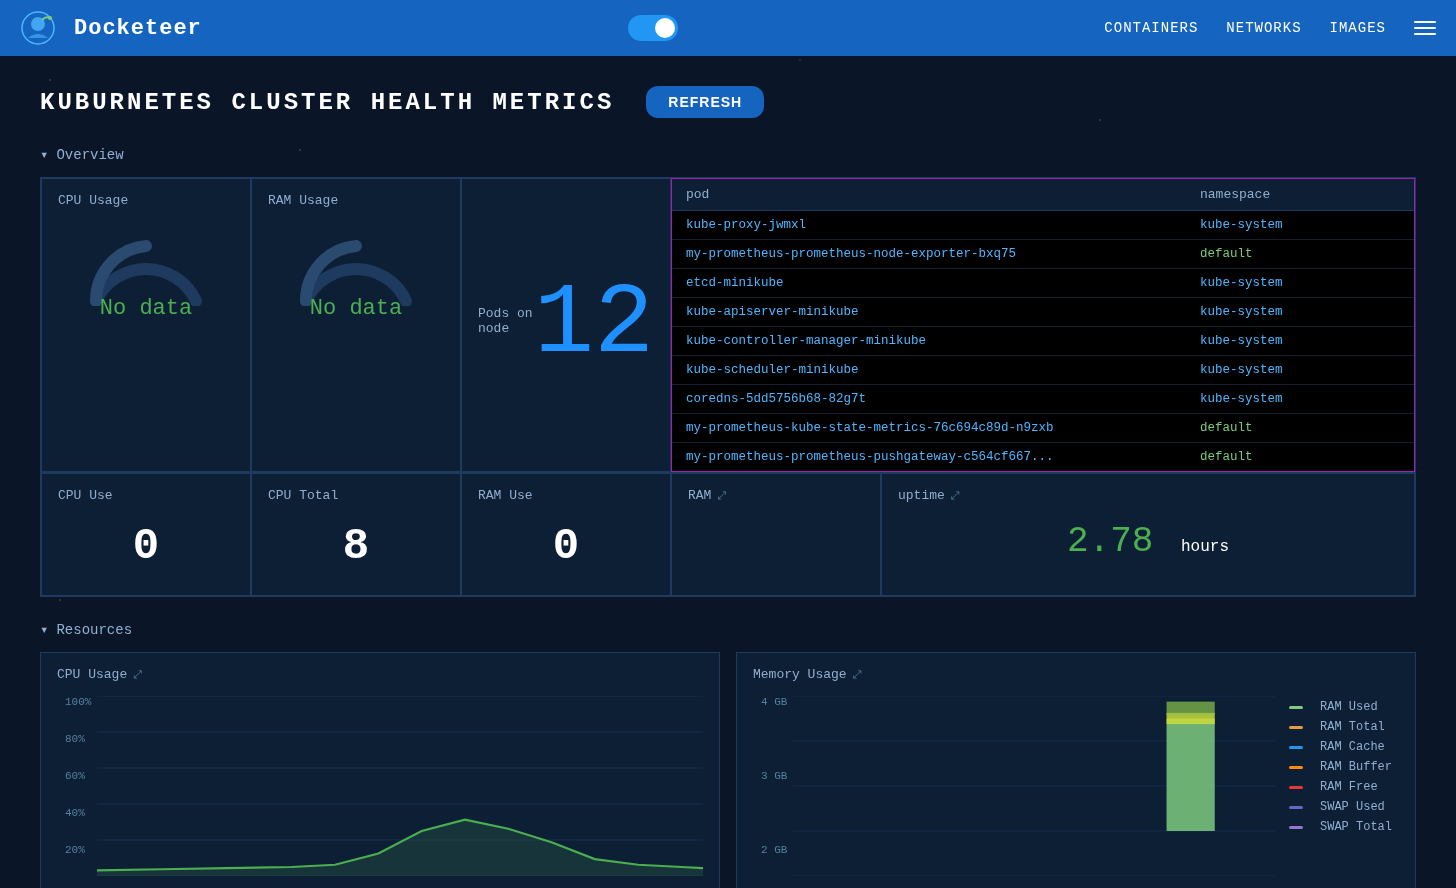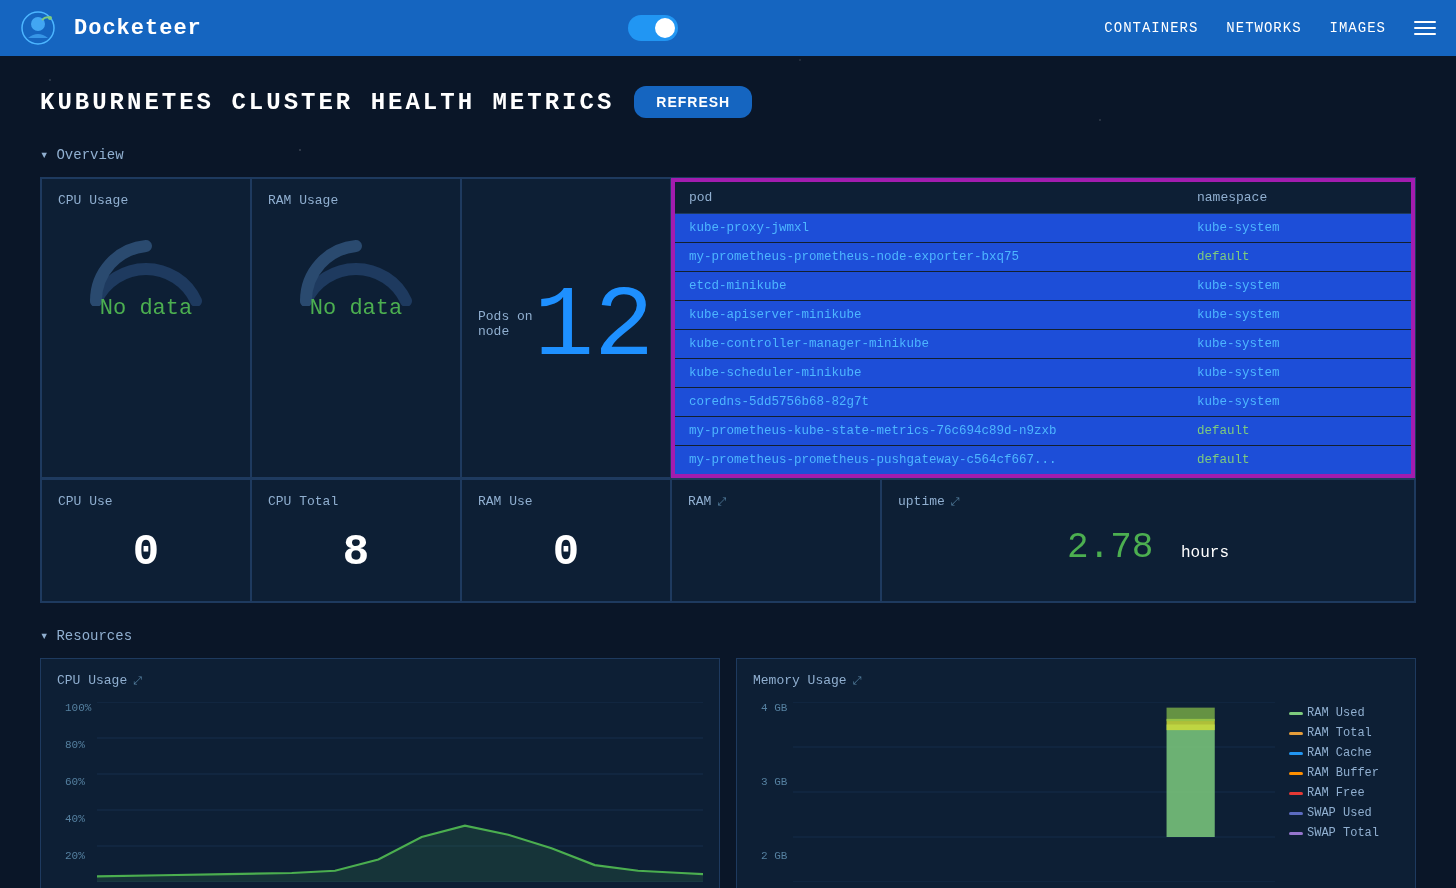--- a/index.html
+++ b/index.html
@@ -109,21 +109,21 @@
     .main-content {
       position: relative;
       z-index: 1;
       padding: 30px 40px;
     }
 
     
     .page-header {
       display: flex;
       align-items: center;
-      gap: 20px;
+      gap: 32px;
       margin-bottom: 28px;
     }
     .page-title {
       color: #ffffff;
       font-size: 24px;
       font-weight: bold;
       letter-spacing: 3px;
     }
     .refresh-btn {
       background: #1565c0;
@@ -190,22 +190,22 @@
     }
     .pods-number {
       color: #1e90ff;
       font-size: 100px;
       font-weight: 300;
       line-height: 1;
     }
 
     
     .pods-list-card {
-      border: 4px solid #a21caf;
-      background: #1d4ed8;
+      border: 1px solid #a21caf;
+      background: #000000;
       overflow: hidden;
     }
     .pods-list-header {
       display: grid;
       grid-template-columns: 1fr 200px;
       padding: 8px 14px;
       background: #0d1f35;
       border-bottom: 1px solid #1e3a5f;
     }
     .pods-list-col-header {
@@ -348,21 +348,21 @@
     .memory-legend {
       display: flex;
       flex-direction: column;
       gap: 6px;
       padding-top: 4px;
       min-width: 110px;
     }
     .legend-item {
       display: flex;
       align-items: center;
-      gap: 4px;
+      gap: 17px;
       font-size: 12px;
       color: #90afd0;
     }
     .legend-dot {
       width: 14px;
       height: 3px;
       border-radius: 2px;
     }
   </style>
 </head>

